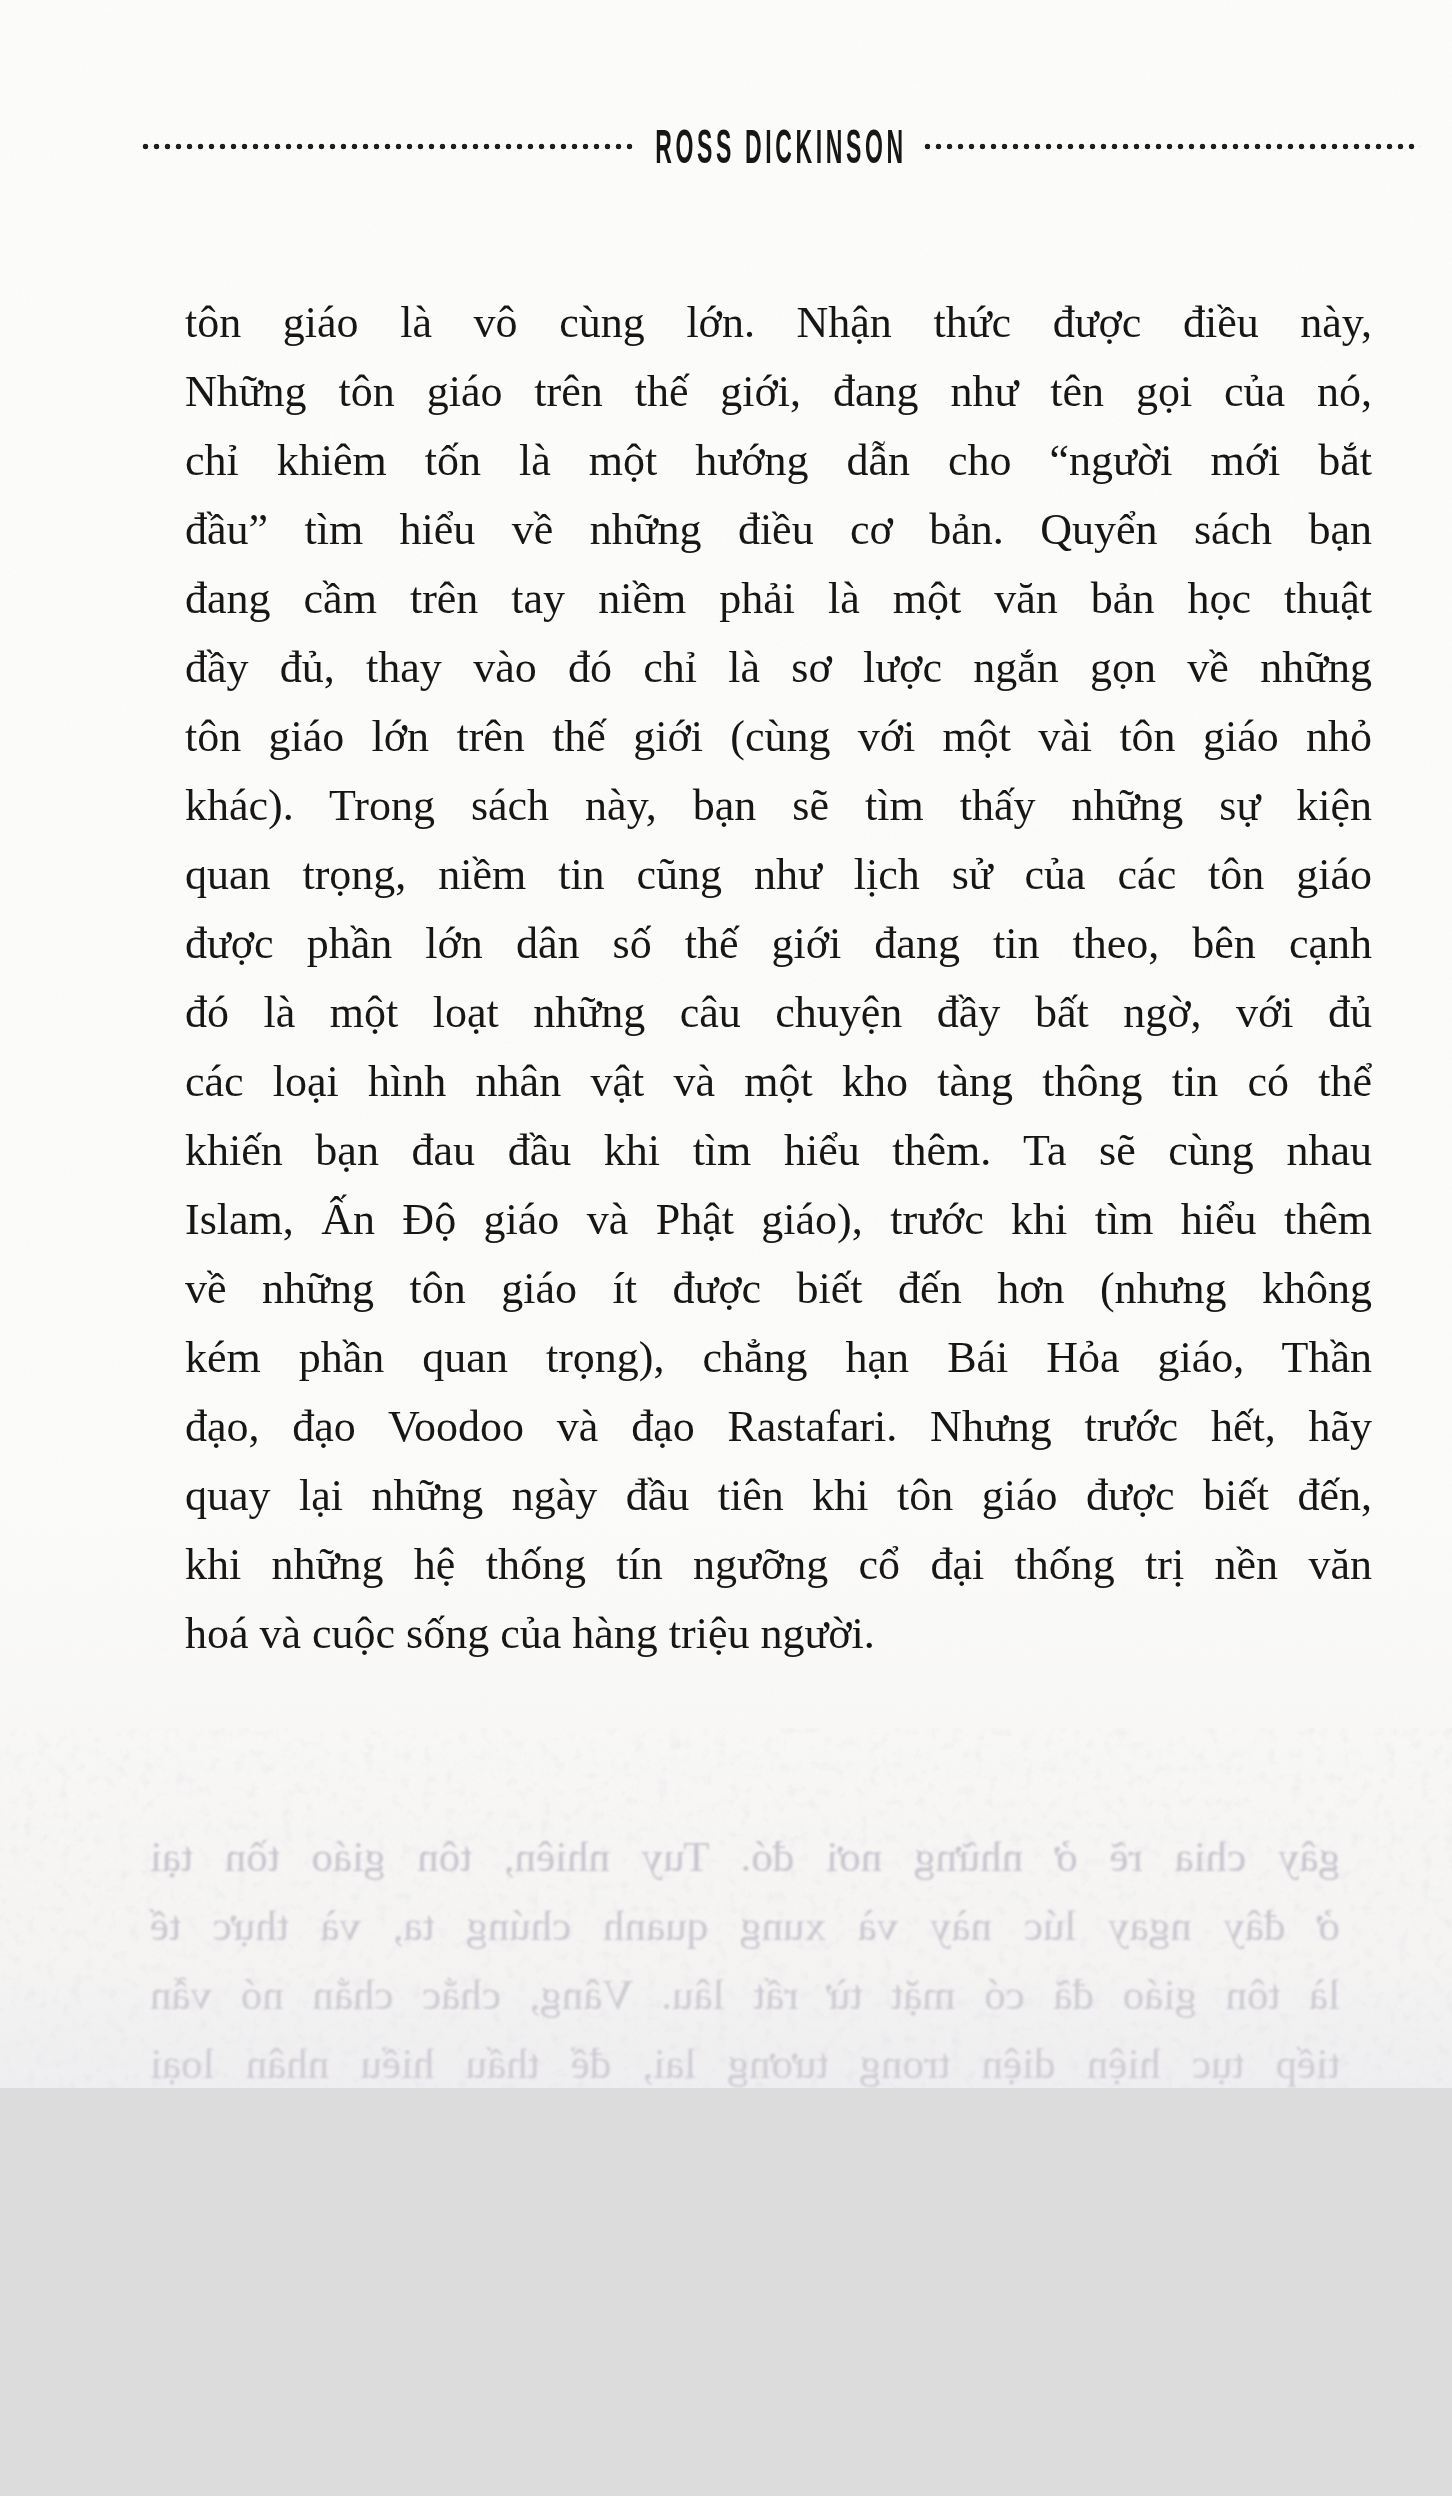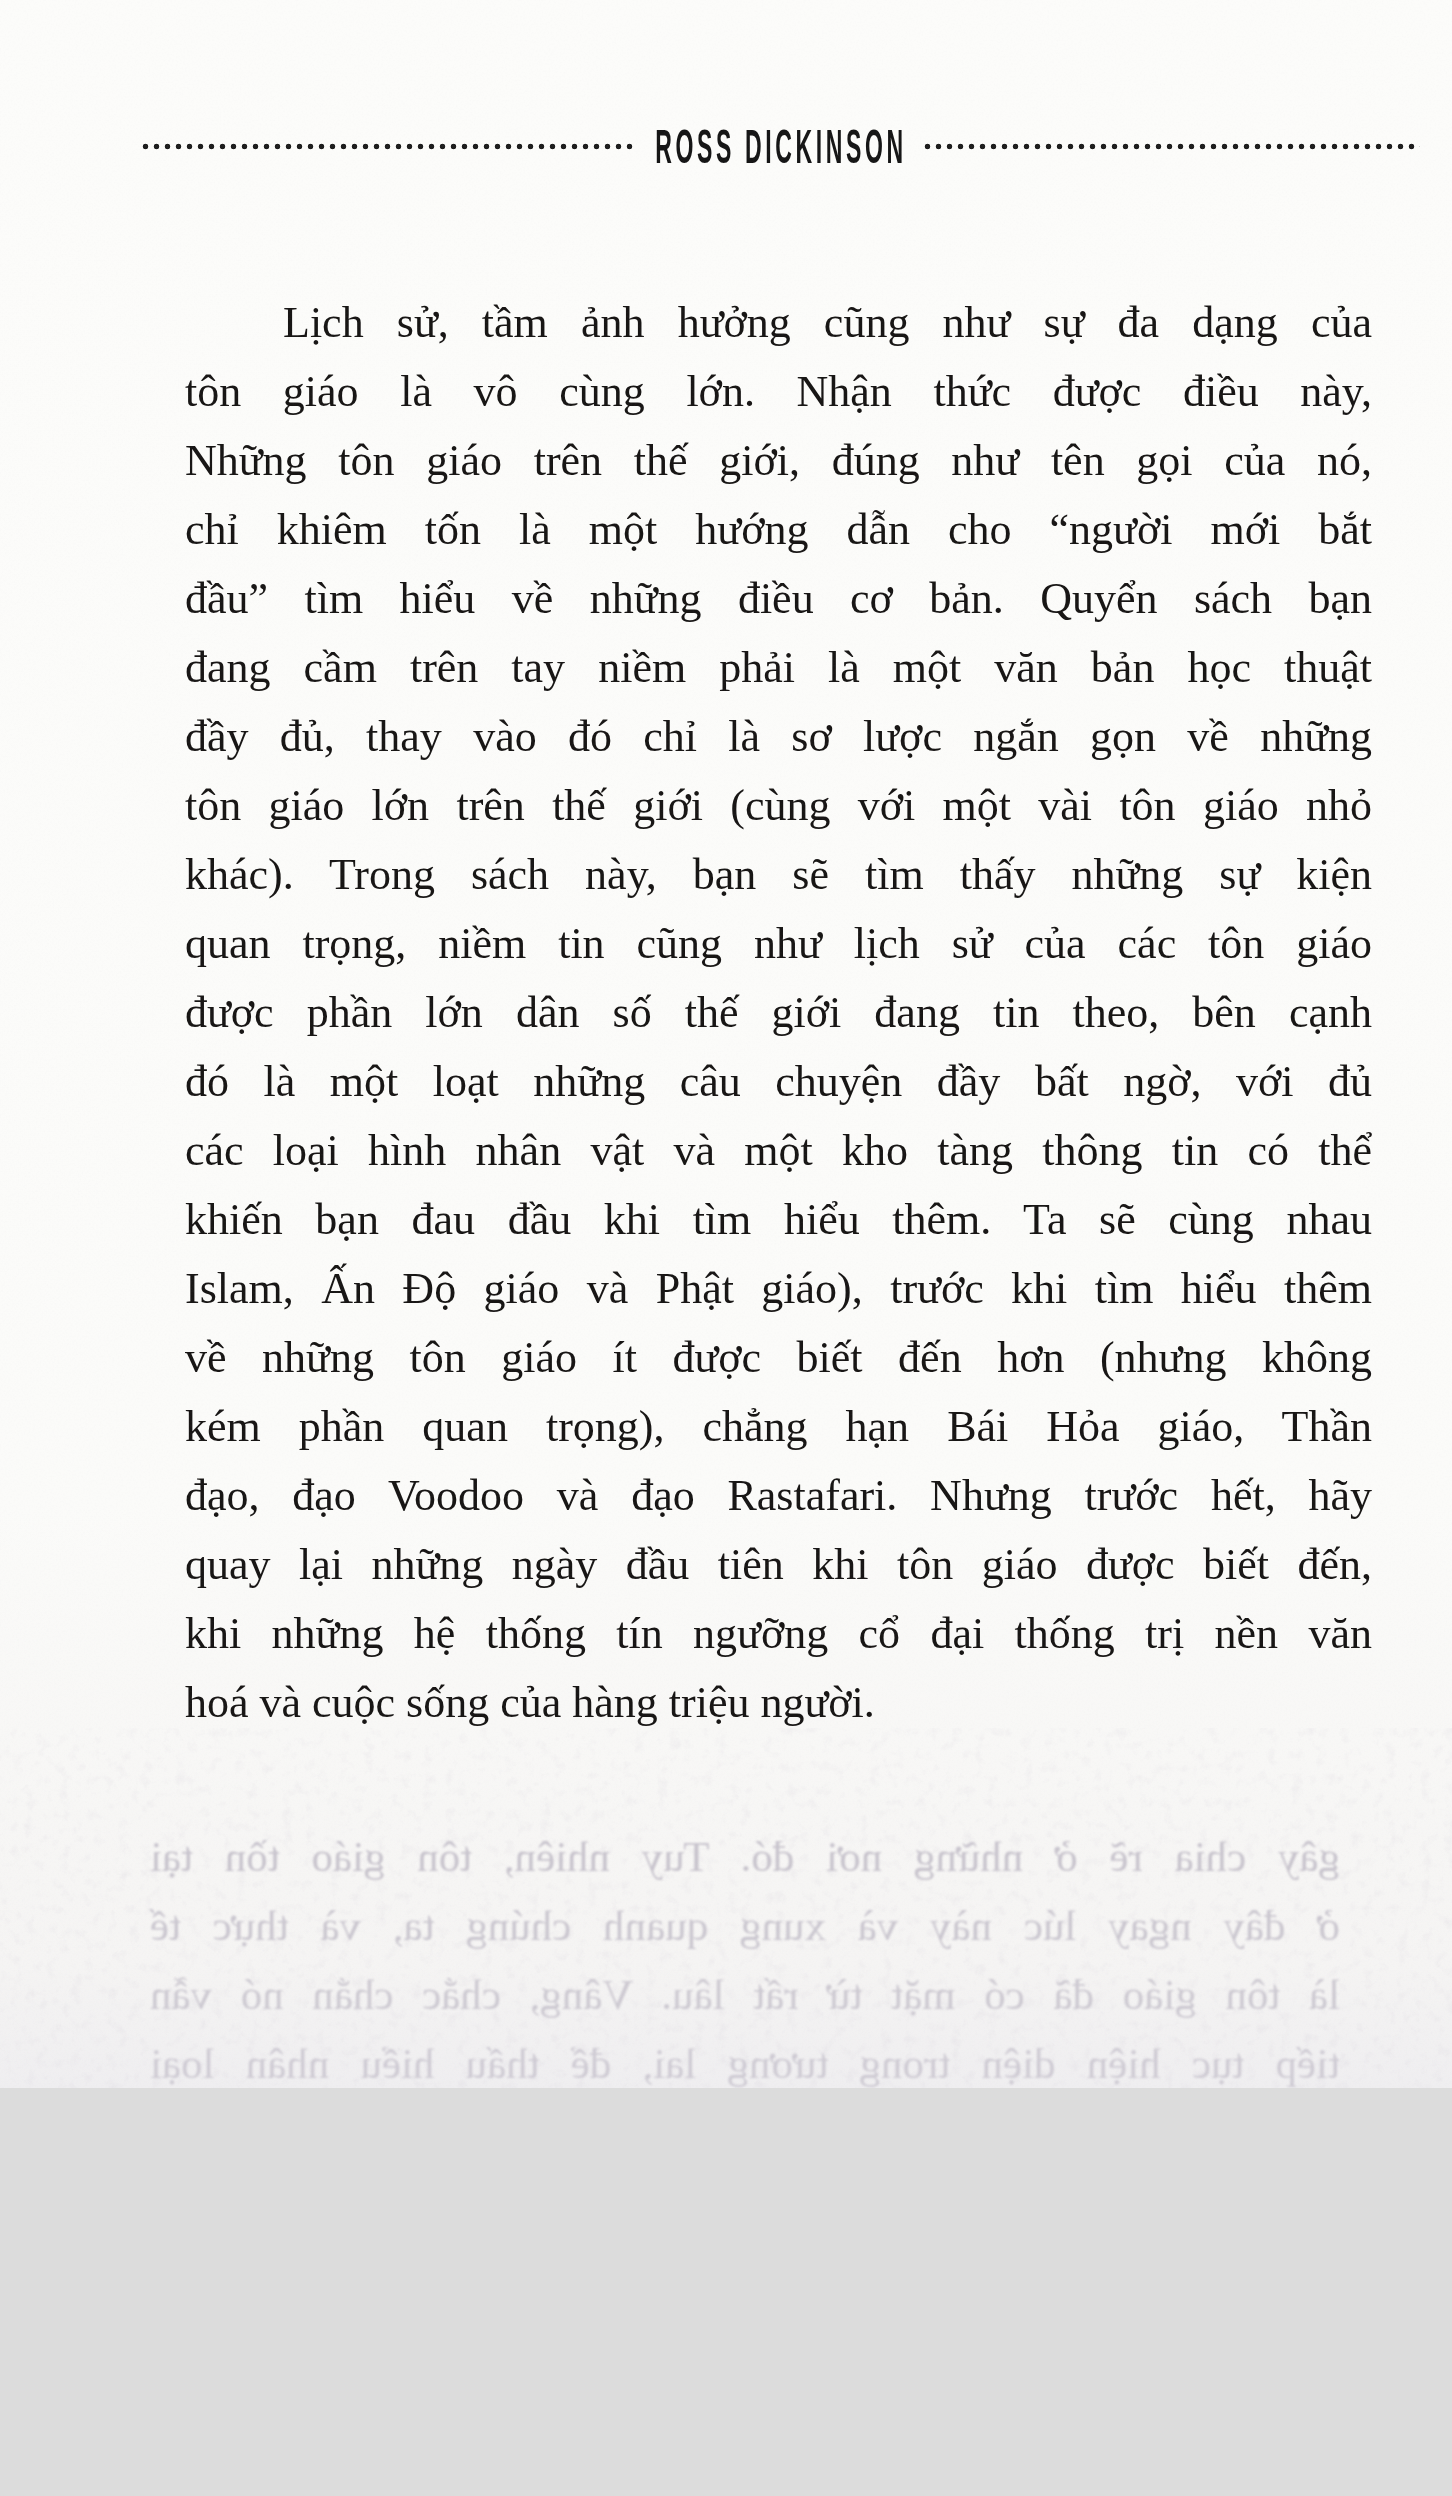--- a/index.html
+++ b/index.html
@@ -53,23 +53,22 @@
 
 <div class="page">
 
   <div>
     <div class="header-rule" id="rule-left"></div>
     <div class="header-title">ROSS DICKINSON</div>
     <div class="header-rule" id="rule-right"></div>
   </div>
 
   <div class="body-text" id="body-lines">
-      <div class="line indent"><span>Lịch sử, tầm ảnh hưởng cũng như sự đa dạng của</span></div>
       <div class="line"><span>tôn giáo là vô cùng lớn. Nhận thức được điều này,</span></div>
-      <div class="line"><span class="italic">Những tôn giáo trên thế giới</span><span>, đúng như tên gọi của nó,</span></div>
+      <div class="line"><span class="italic">Những tôn giáo trên thế giới</span><span>, đang như tên gọi của nó,</span></div>
       <div class="line"><span>chỉ khiêm tốn là một hướng dẫn cho “người mới bắt</span></div>
       <div class="line"><span>đầu” tìm hiểu về những điều cơ bản. Quyển sách bạn</span></div>
       <div class="line"><span>đang cầm trên tay niềm phải là một văn bản học thuật</span></div>
       <div class="line"><span>đầy đủ, thay vào đó chỉ là sơ lược ngắn gọn về những</span></div>
       <div class="line"><span>tôn giáo lớn trên thế giới (cùng với một vài tôn giáo nhỏ</span></div>
       <div class="line"><span>khác). Trong sách này, bạn sẽ tìm thấy những sự kiện</span></div>
       <div class="line"><span>quan trọng, niềm tin cũng như lịch sử của các tôn giáo</span></div>
       <div class="line"><span>được phần lớn dân số thế giới đang tin theo, bên cạnh</span></div>
       <div class="line"><span>đó là một loạt những câu chuyện đầy bất ngờ, với đủ</span></div>
       <div class="line"><span>các loại hình nhân vật và một kho tàng thông tin có thể</span></div>

